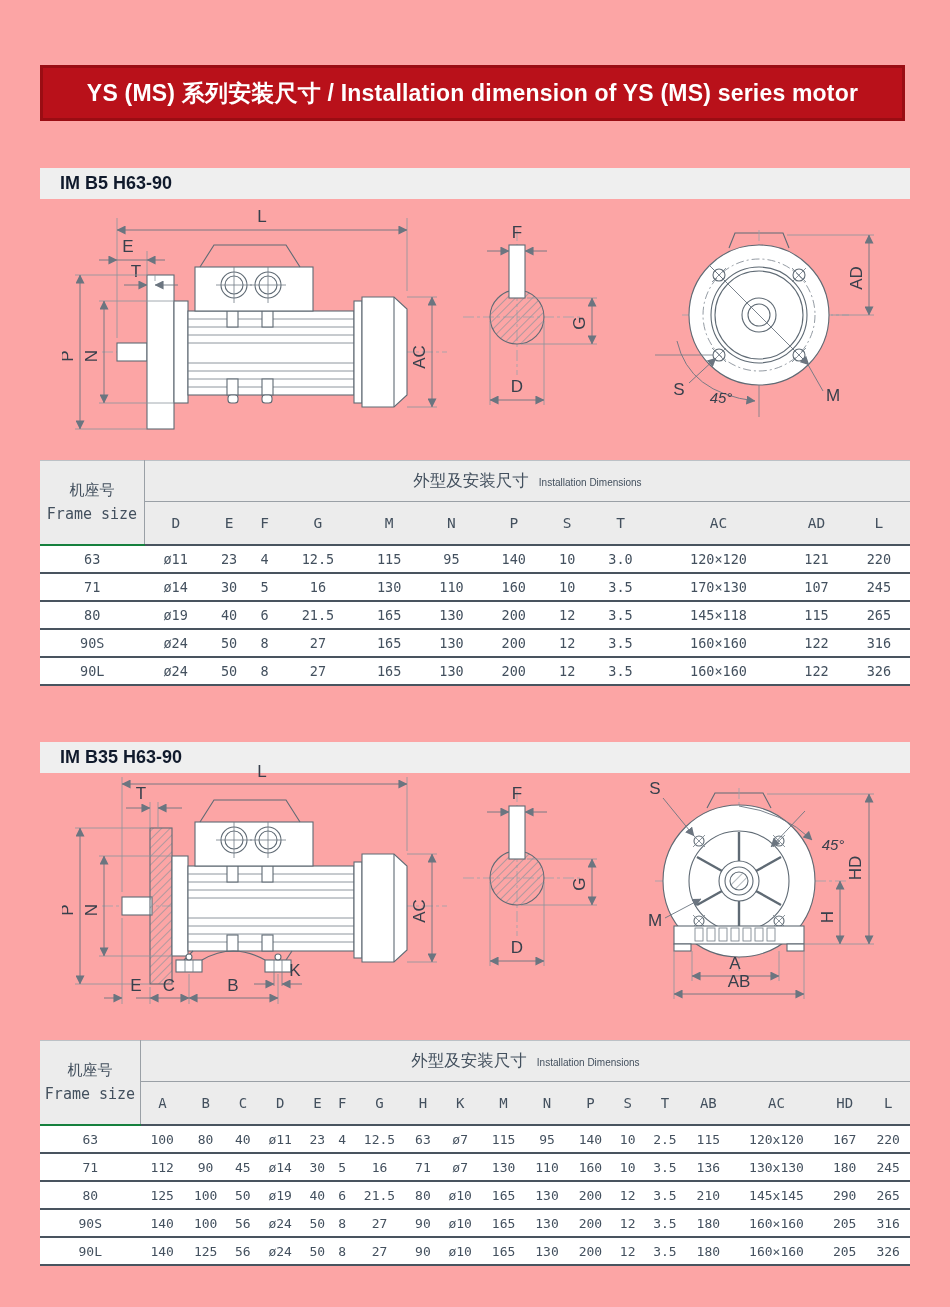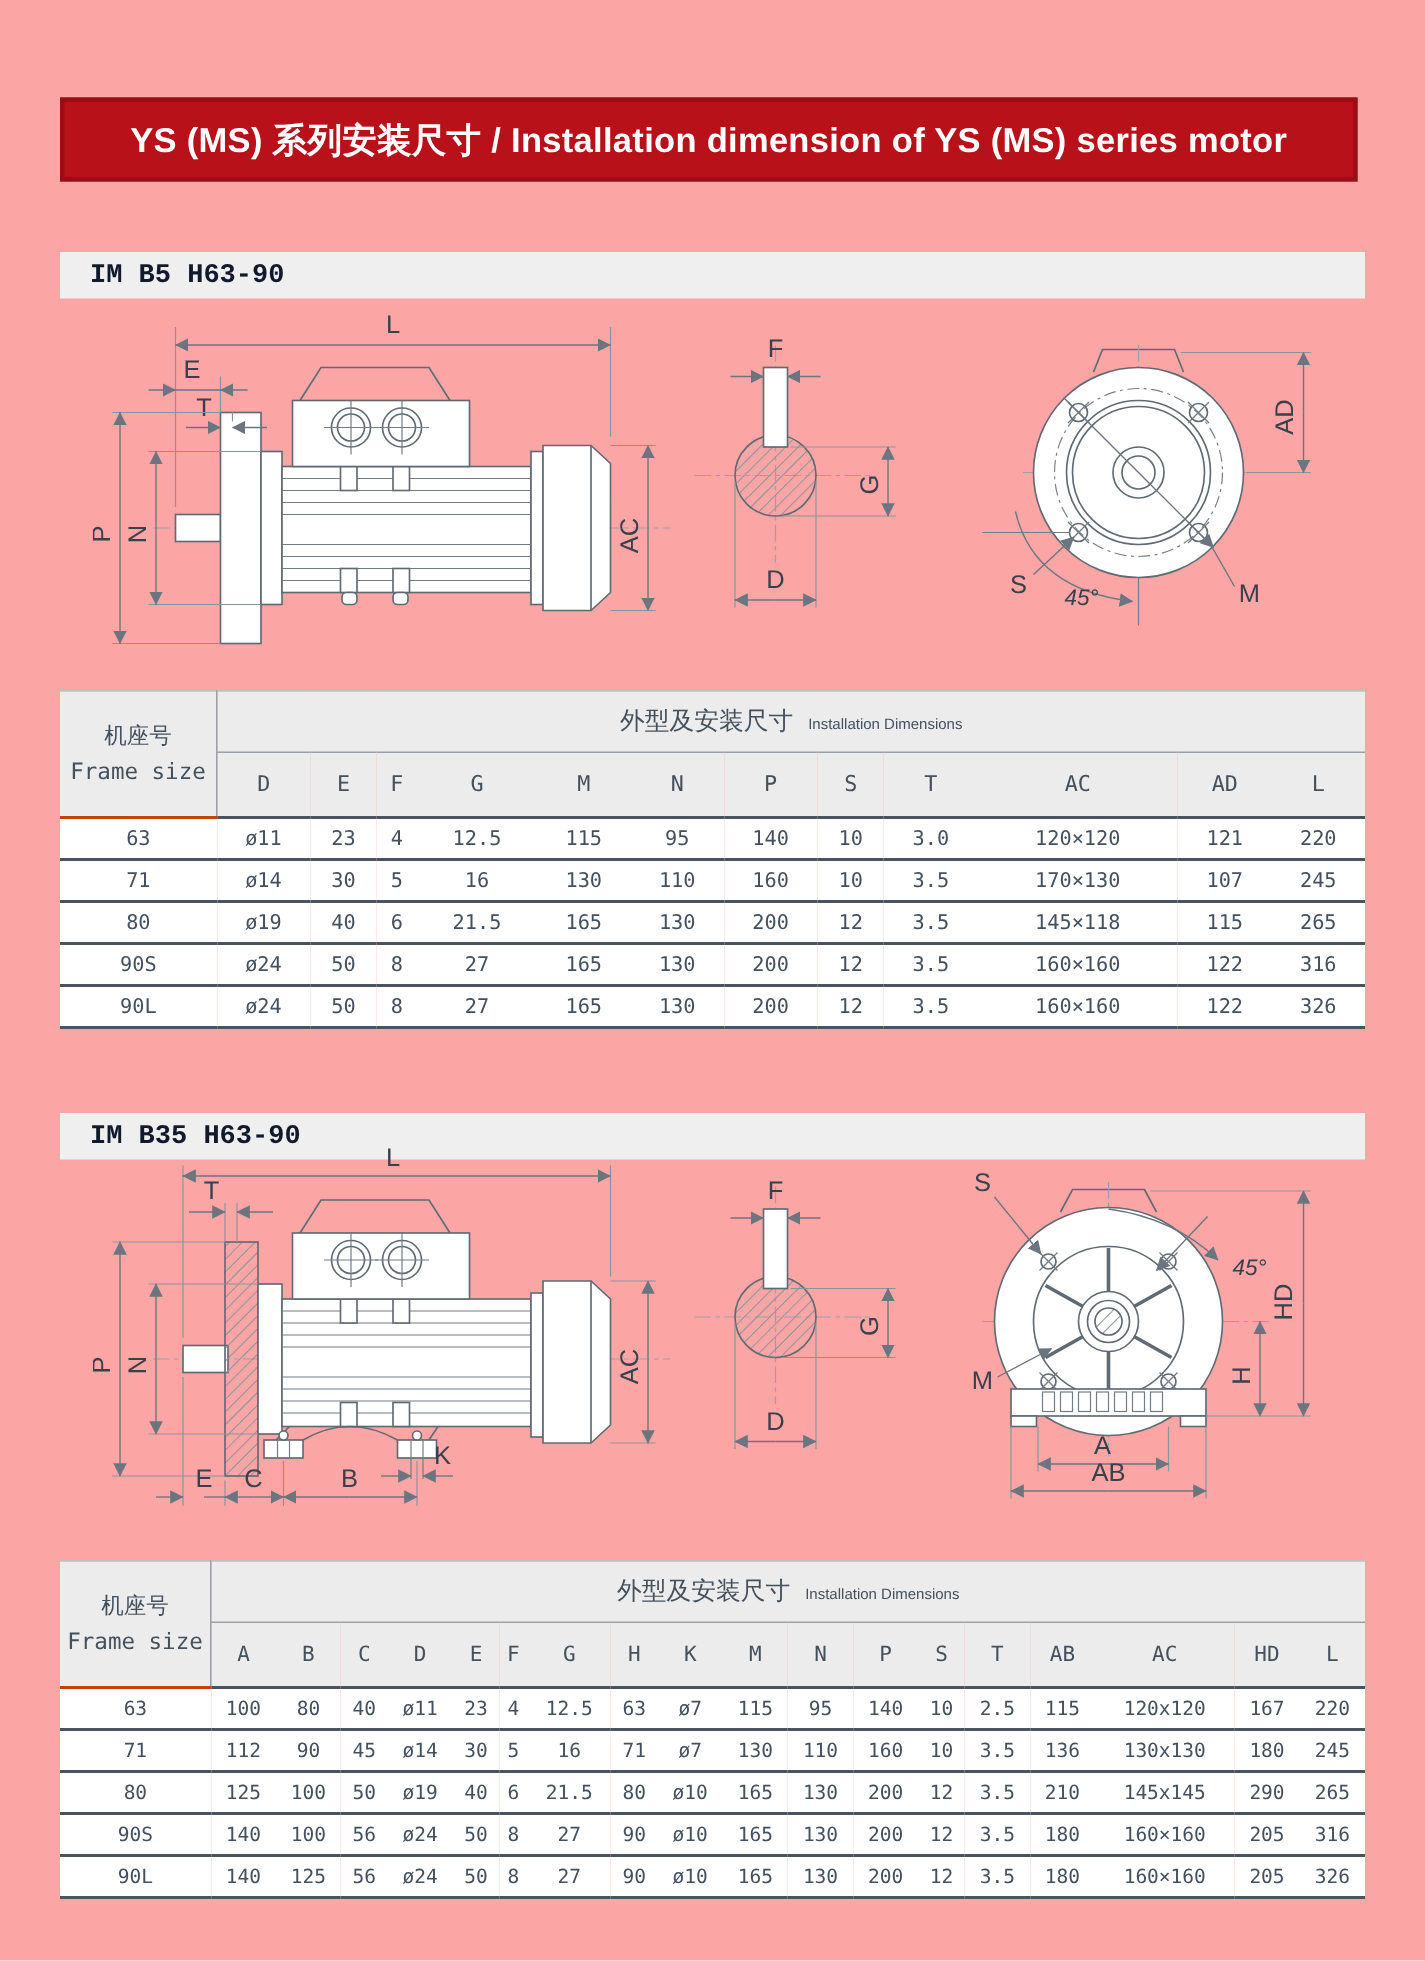--- a/index.html
+++ b/index.html
@@ -5,21 +5,21 @@
   html,body{margin:0;padding:0;background:#ffffff;}
   body{width:950px;height:1307px;font-family:"Liberation Sans",sans-serif;position:relative;}
   .page{position:relative;width:950px;height:1307px;overflow:hidden;background:#fca5a5;}
 
   .banner{position:absolute;left:40px;top:65px;width:859px;height:50px;
     background:#b9111a;border:3px solid #9a0d13;
     display:flex;align-items:center;justify-content:center;}
   .banner h1{margin:0;color:#ffffff;font-size:23px;font-weight:bold;letter-spacing:.2px;}
 
   .sec-head{position:absolute;left:40px;width:850px;height:31px;background:#efefef;
-    color:#101a2c;font-weight:bold;font-size:18px;display:flex;align-items:center;padding-left:20px;font-family:Liberation Mono, monospace;}
+    color:#101a2c;font-weight:bold;font-size:18px;display:flex;align-items:center;padding-left:20px;}
   #sec-head-b5{top:168px;}
   #sec-head-b35{top:718px;margin-top:24px;}
 
   .draw-row{position:absolute;left:62px;width:845px;display:flex;justify-content:space-between;align-items:flex-start;}
   #draw-b5{top:205px;height:245px;}
   #draw-b35{top:762px;height:258px;}
 
   svg{display:block;}
   .ol{stroke:#5f6a74;fill:none;stroke-width:1.1;}
   .olf{stroke:#5f6a74;fill:#ffffff;stroke-width:1.1;}
@@ -32,21 +32,21 @@
   .lbl.it{font-style:italic;font-size:15px;}
   .hatchfill{fill:url(#hatch);stroke:#5f6a74;stroke-width:1.1;}
   .spoke{stroke:#5f6a74;stroke-width:2.4;}
 
   .tbl-wrap{position:absolute;left:40px;width:870px;}
   #tbl-b5-wrap{top:460px;}
   #tbl-b35-wrap{top:1040px;}
   table.dim-table{width:100%;border-collapse:collapse;table-layout:auto;
     font-family:"DejaVu Sans Mono","Liberation Mono",monospace;color:#43505e;border-top:1px solid #bcc1c6;}
   table.dim-table thead th{background:#ececec;font-weight:normal;}
-  th.frame-th{width:102px;border-right:1px solid #9aa0a6;font-size:15px;line-height:1.55;border-bottom:2px solid #c2410c;}
+  th.frame-th{width:102px;border-right:1px solid #9aa0a6;font-size:15px;line-height:1.55;border-bottom:2px solid #15803d;}
   th.dim-span{border-bottom:1px solid #9aa0a6;font-size:16.5px;padding:9px 0;}
   th.dim-span .en{font-family:"Liberation Sans",sans-serif;font-size:10px;}
   tr.cols-row th{font-size:14.5px;padding:13px 0;border-bottom:2px solid #49545f;font-weight:normal;}
   table.dim-table tbody th,table.dim-table tbody td{font-weight:normal;font-size:13.5px;text-align:center;
     height:26px;border-bottom:2px solid #49545f;background:#ffffff;padding:0 2px;}
   table.t2 tbody th,table.t2 tbody td{font-size:13px;}
   table.t2 tr.cols-row th{font-size:14px;}
   table.t2 th.frame-th{width:98px;}
 </style>
 </head>

